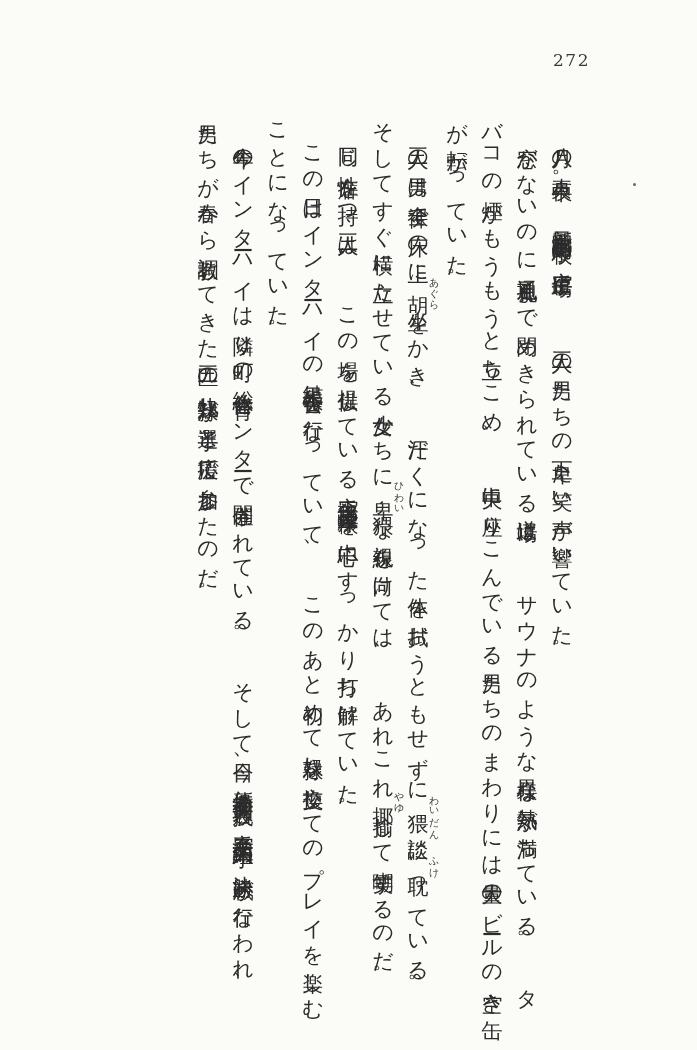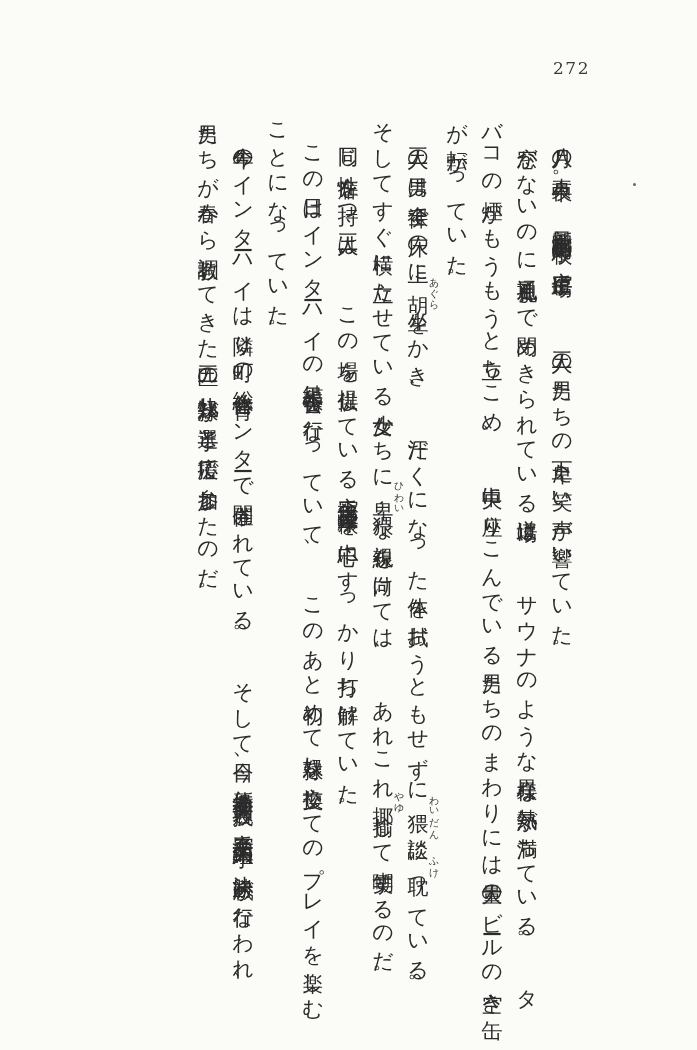--- a/index.html
+++ b/index.html
@@ -10,21 +10,21 @@
     overflow: hidden;
     background: #fbfbf8;
     font-family: "DejaVu Serif", "Liberation Serif", serif;
   }
   .book-page {
     position: absolute;
     inset: 0;
   }
   .page-number {
     position: absolute;
-    top: 58px;
+    top: 50px;
     left: 553px;
     font-size: 17px;
     letter-spacing: 1.5px;
     color: #3a3a3a;
   }
   .print-speck {
     position: absolute;
     left: 633px;
     top: 183px;
     width: 3px;

